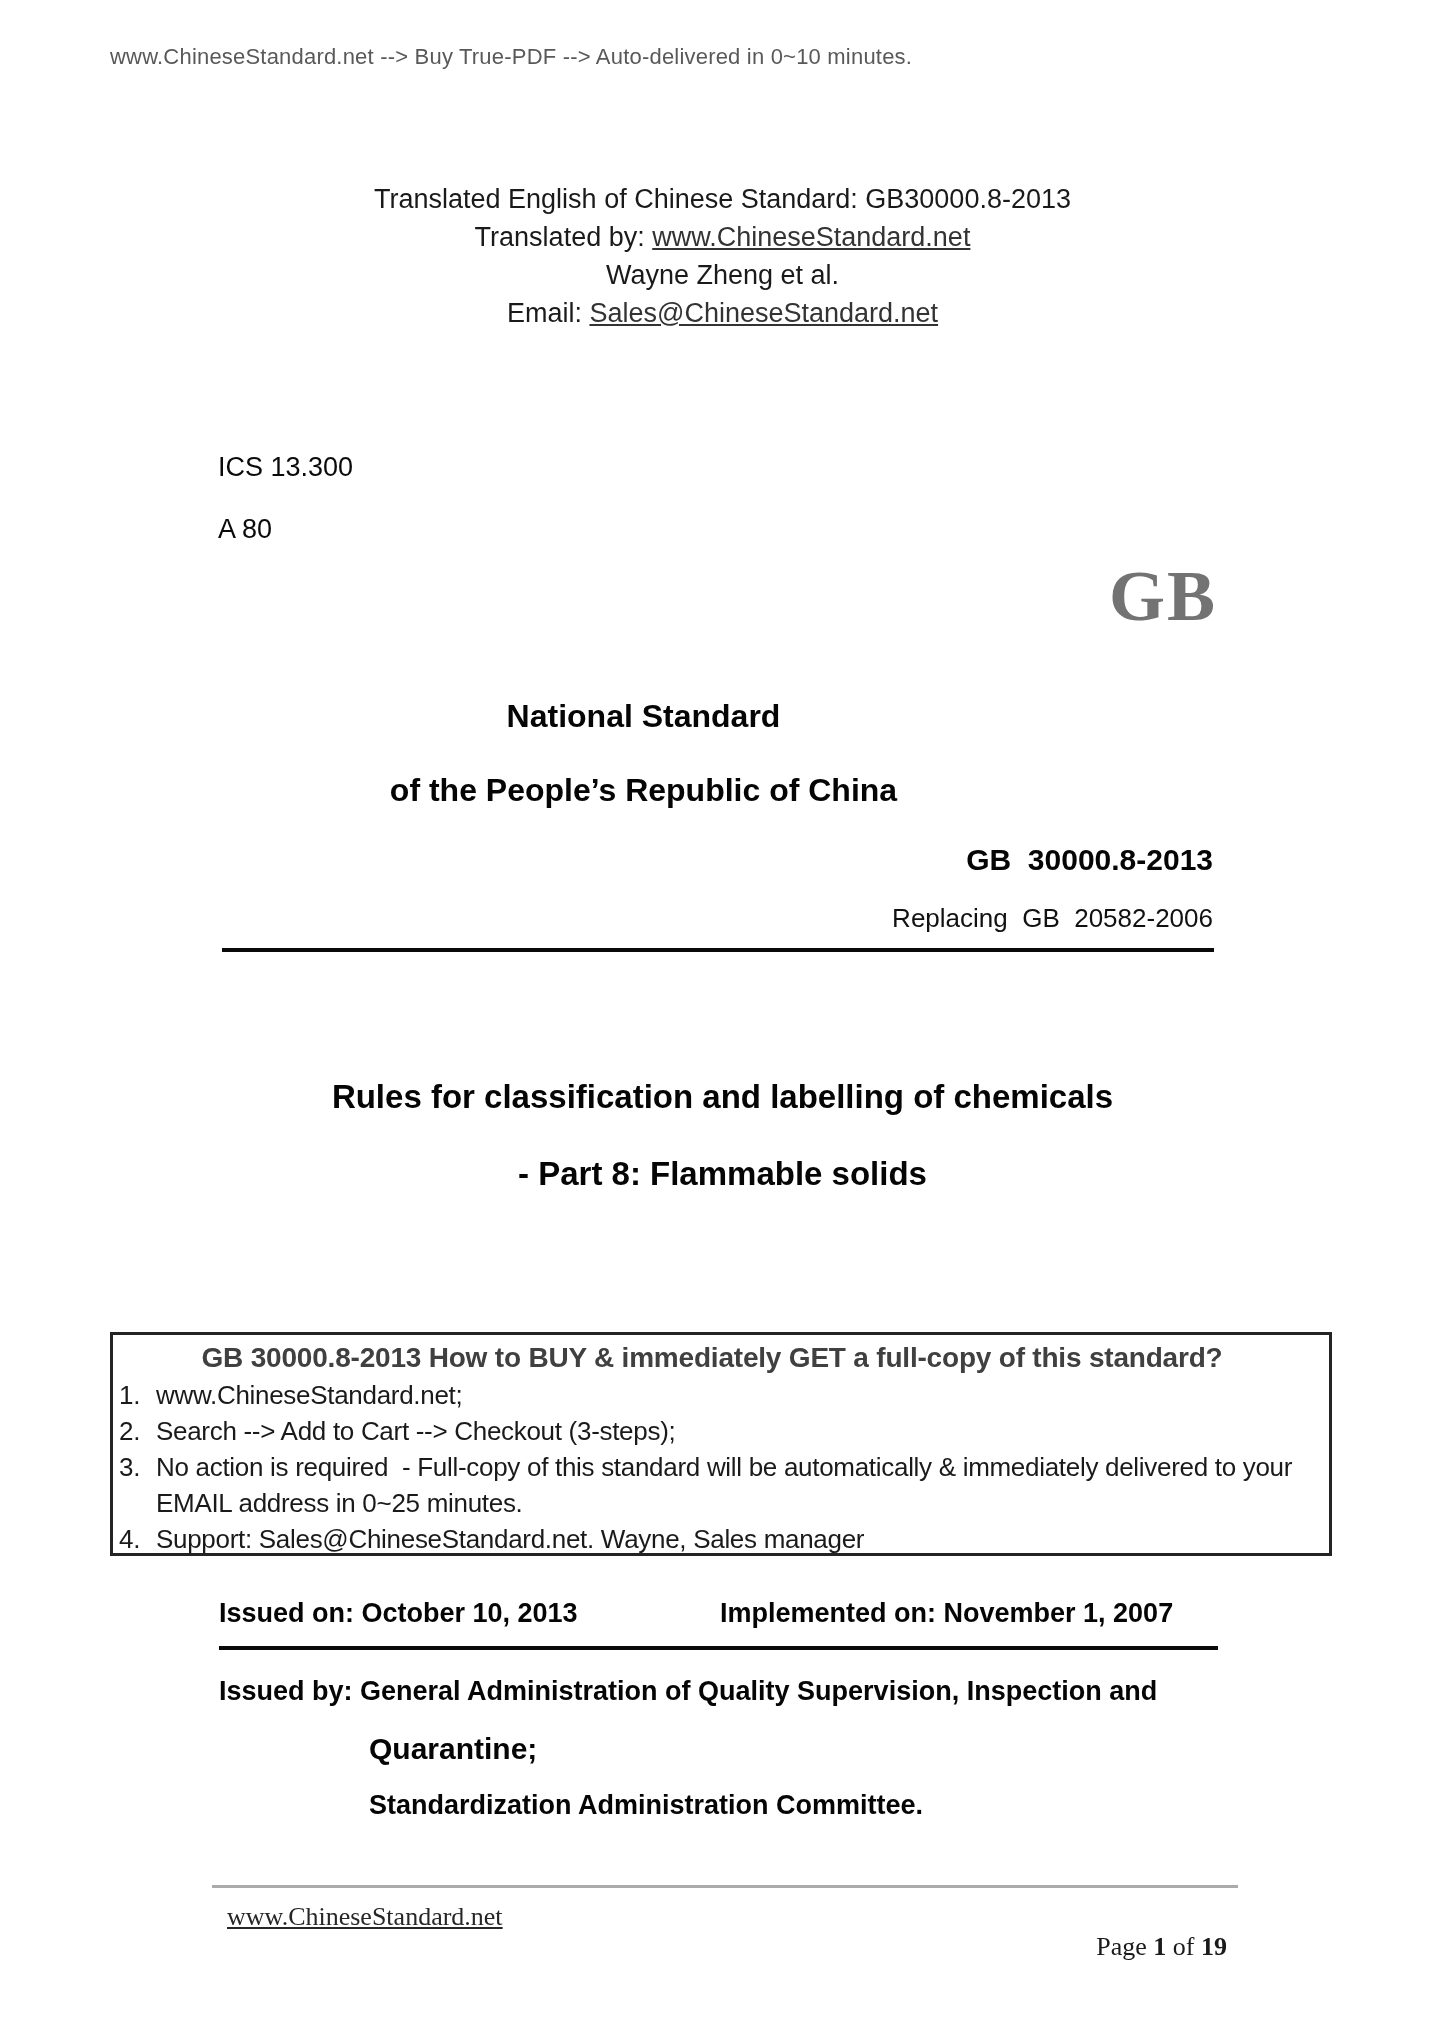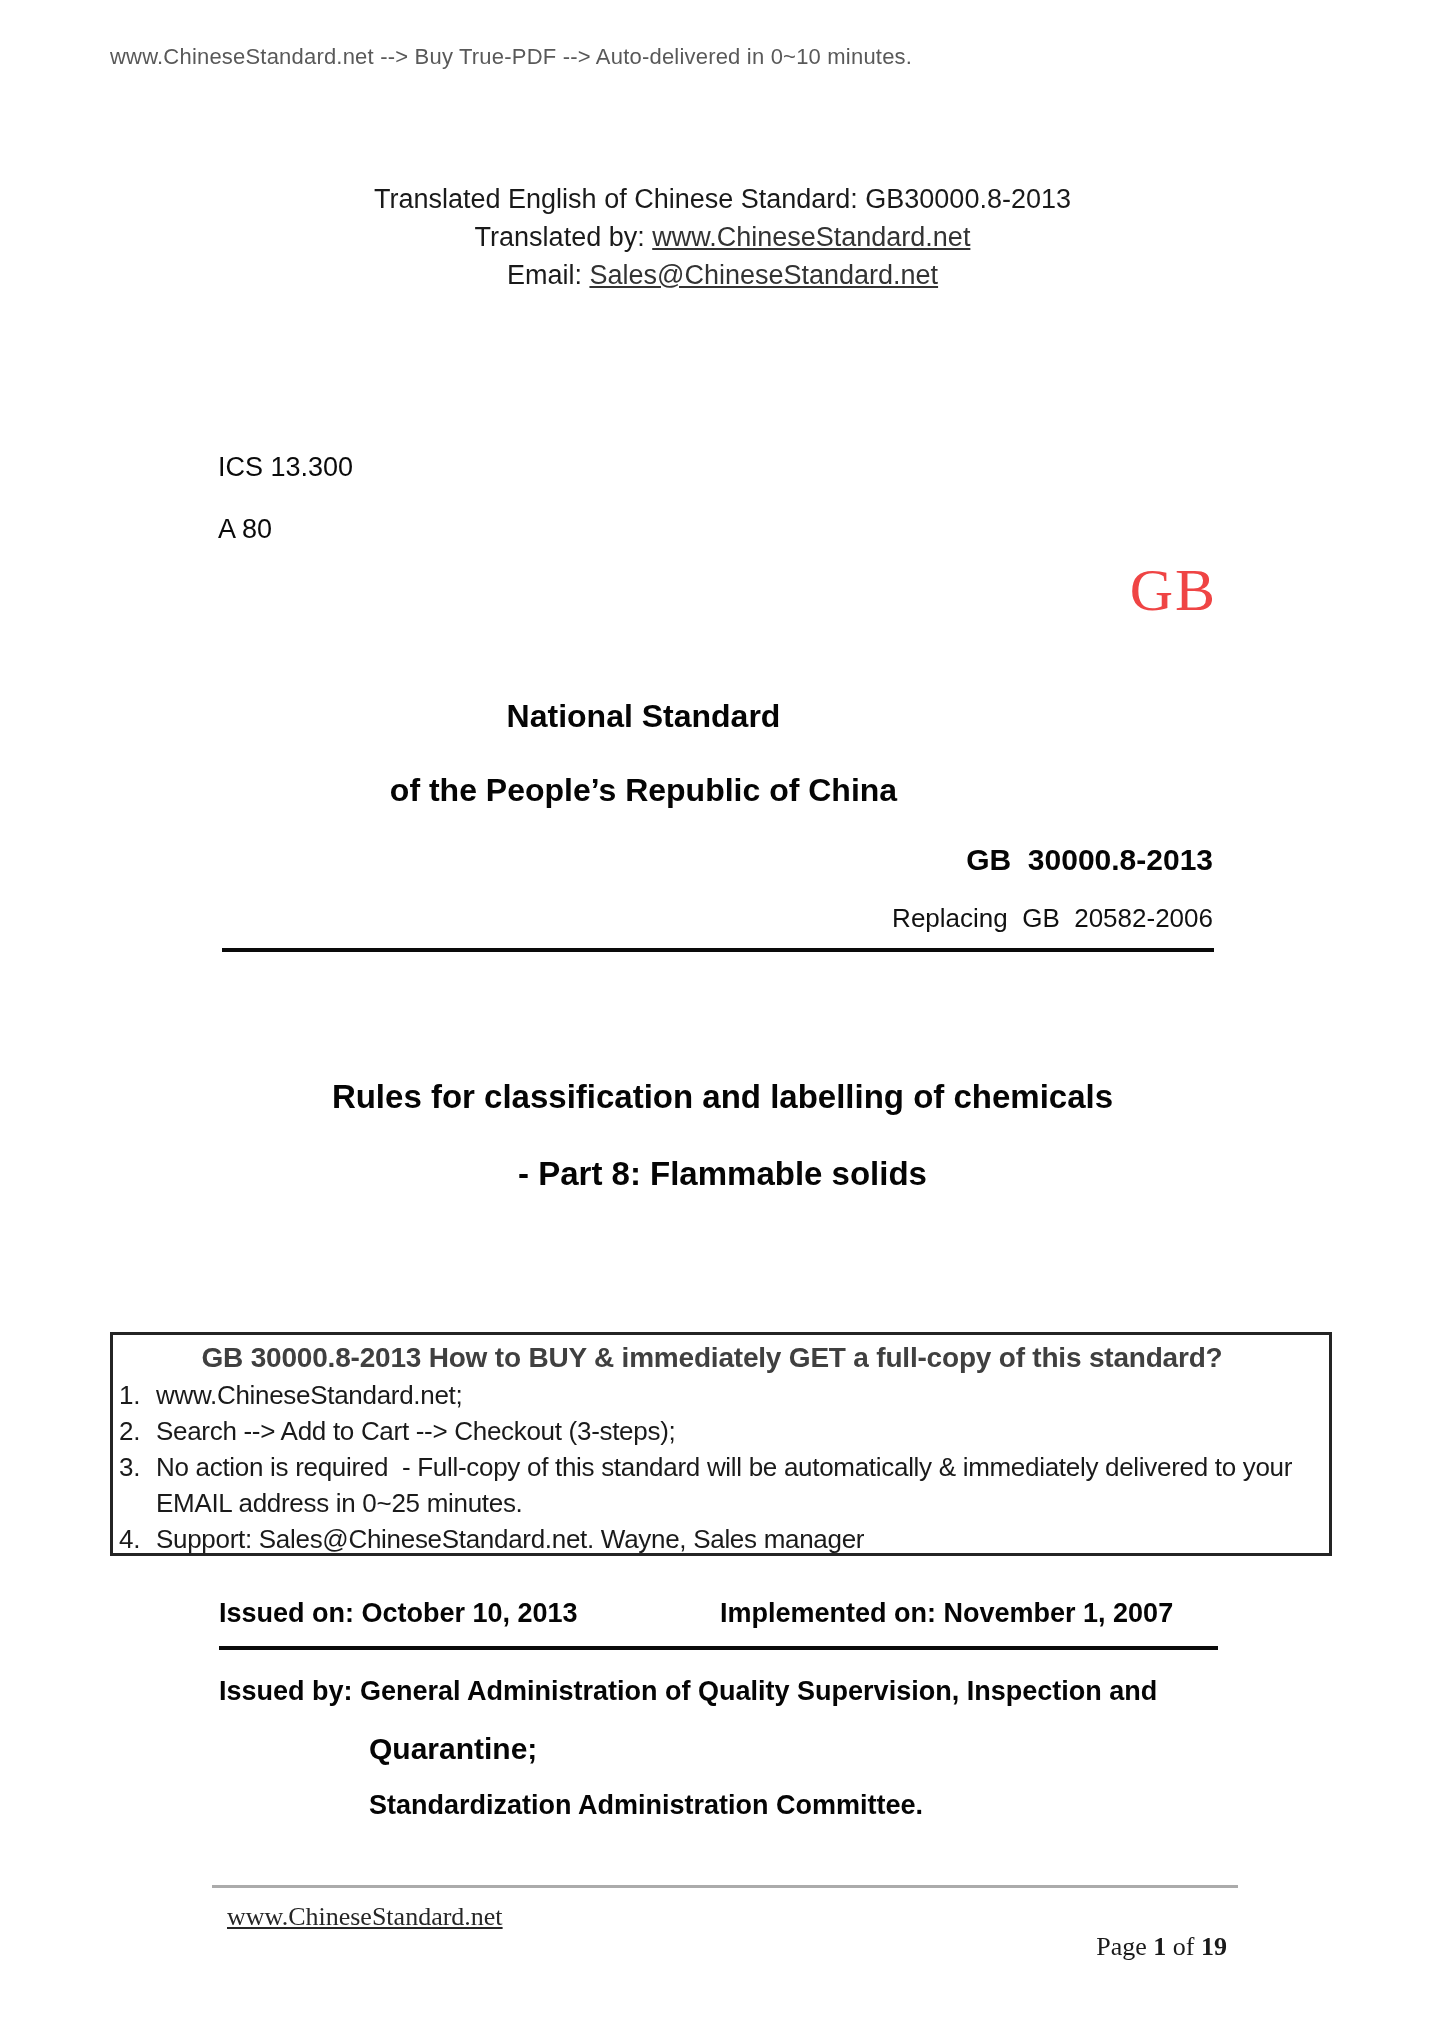--- a/index.html
+++ b/index.html
@@ -39,24 +39,24 @@
     left: 218px; top: 452px;
     font-size: 27px;
     color: #0a0a0a;
   }
   .ics-block .ics-line { display: block; }
   .ics-block .ics-class { display: block; margin-top: 31px; }
   .gb-logo {
     position: absolute;
     right: 228px; top: 560px;
     font-family: "Liberation Serif", serif;
-    font-weight: normal;
-    font-size: 60px;
+    font-weight: bold;
+    font-size: 72px;
     line-height: 1.0;
-    color: #ef4444;
+    color: #737373;
     letter-spacing: 2px;
   }
   .std-head {
     position: absolute;
     left: 0; width: 1287px;
     text-align: center;
     font-weight: bold;
     font-size: 32px;
     color: #050505;
   }
@@ -187,20 +187,21 @@
 </head>
 <body>
 
 <div class="page">
 
   <div class="top-header">www.ChineseStandard.net --&gt; Buy True-PDF --&gt; Auto-delivered in 0~10 minutes.</div>
 
   <div class="trans-block">
     <div>Translated English of Chinese Standard: GB30000.8-2013</div>
     <div><span style="white-space:pre;">Translated by: </span><span class="lnk">www.ChineseStandard.net</span></div>
+    <div>Wayne Zheng et al.</div>
     <div><span style="white-space:pre;">Email: </span><span class="lnk">Sales@ChineseStandard.net</span></div>
   </div>
 
   <div class="ics-block">
     <span class="ics-line">ICS 13.300</span>
     <span class="ics-class">A 80</span>
   </div>
 
   <div class="gb-logo">GB</div>
 

